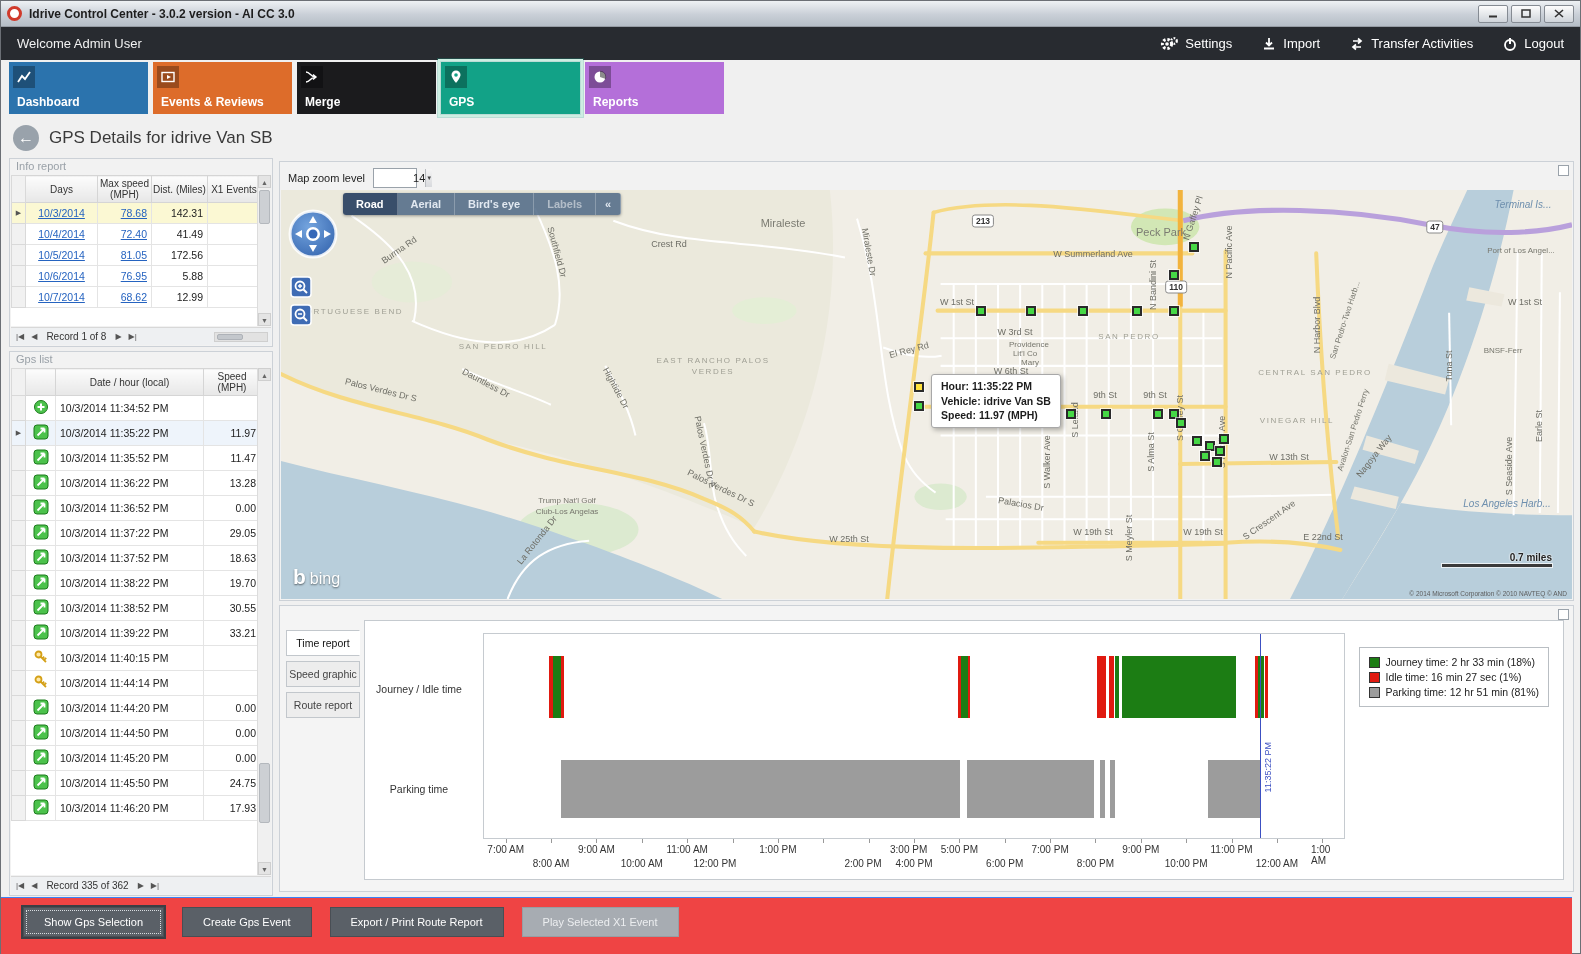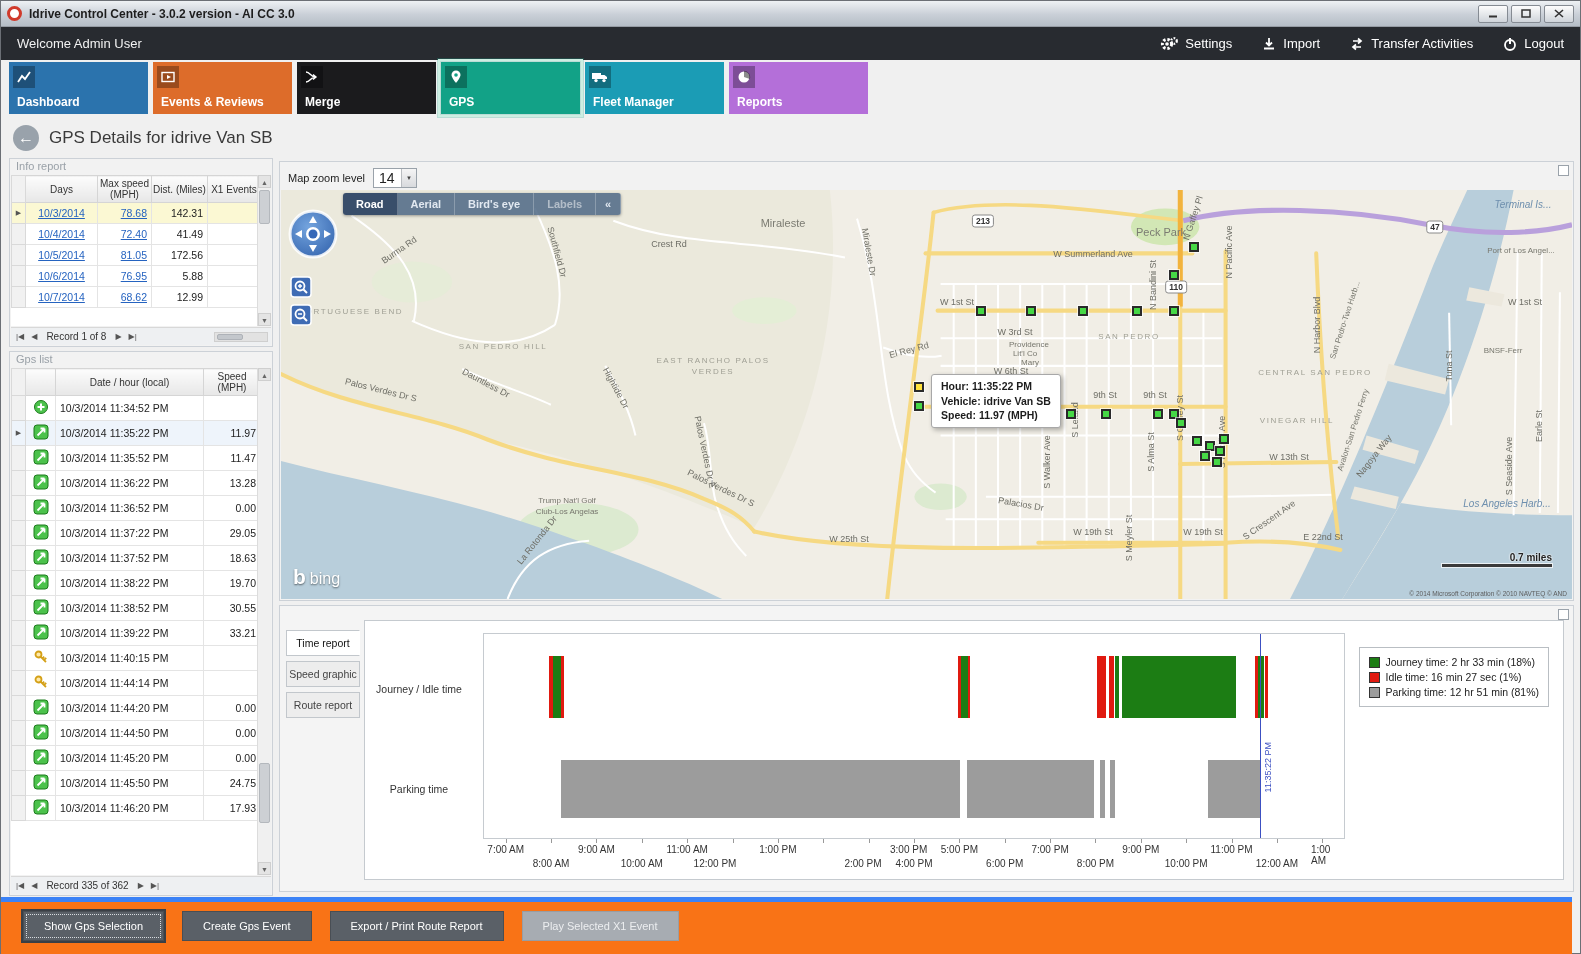--- a/index.html
+++ b/index.html
@@ -67,21 +67,21 @@
 .hthumb{position:absolute;left:2px;top:1px;width:26px;height:6px;background:#c3c7cc;border:1px solid #aeb2b8;border-radius:2px;}
 
 
 #map-panel{left:0;top:3px;width:1295px;height:440px;background:#f2f2f2;}
 #map-options{position:absolute;top:5px;left:8px;right:24px;height:21px;display:flex;align-items:center;font-size:11px;color:#222;}
 #map-checkboxes{display:flex;align-items:center;}
 .cbx{display:flex;align-items:center;margin-right:26px;cursor:pointer;}
 .cbx .box{width:13px;height:13px;border:1px solid #8d9298;background:#fff;margin-right:5px;font-size:11px;line-height:11px;text-align:center;color:#222;font-weight:bold;}
 #zoomlabel{margin-right:8px;}
 #zoomdd{width:44px;height:20px;border:1px solid #9aa2aa;background:#fff;display:flex;align-items:center;cursor:pointer;}
-#zoomdd span{flex:1;padding-left:5px;font-size:14px;}
+#zoomdd span{flex:1;padding-left:5px;font-size:11px;margin-left:34px;}
 .ddarrow{width:15px;height:18px;background:linear-gradient(#f5f5f5,#d8dadd);border-left:1px solid #b9bcc0;font-size:6px;color:#444;display:flex;align-items:center;justify-content:center;}
 
 #map{position:absolute;left:1px;right:1px;top:28px;bottom:1px;overflow:hidden;background:#f1eee6;cursor:grab;}
 #map-svg{position:absolute;inset:0;width:100%;height:100%;}
 #map-overlay{position:absolute;inset:0;}
 .maplabel{position:absolute;white-space:nowrap;color:#6e6e66;pointer-events:none;}
 .maplabel.rd{font-size:9px;}
 .maplabel.pl{font-size:11px;color:#7b7b72;}
 .maplabel.ls{font-size:8px;letter-spacing:1.6px;color:#a0a095;}
 .maplabel.sm{font-size:8px;color:#77776e;}
@@ -123,21 +123,21 @@
 #cursor{position:absolute;top:0;bottom:0;width:1px;background:#3c50c2;}
 #cursor-label{position:absolute;top:108px;color:#3c50c2;font-size:9px;writing-mode:vertical-rl;transform:rotate(180deg);}
 #xaxis{position:absolute;left:118px;top:218px;width:862px;height:40px;}
 .xtick{position:absolute;transform:translateX(-50%);font-size:10px;color:#333;}
 .tickmark{position:absolute;top:0;width:1px;height:4px;background:#999;}
 #legend{position:absolute;right:14px;top:26px;border:1px solid #b9bec3;background:#fff;padding:5px 9px;}
 .lgrow{display:flex;align-items:center;gap:6px;font-size:10.5px;color:#222;margin:3px 0;}
 .lgrow .sw{width:11px;height:11px;border:1px solid #333;flex:none;}
 
 
-#footerbar{position:absolute;left:0;right:8px;top:896px;height:57px;background:#f97316;border-top:5px solid #3b82f6;}
+#footerbar{position:absolute;left:0;right:8px;top:896px;height:57px;background:#ef4444;border-top:1px solid #3b82f6;}
 #footer-buttons{display:flex;gap:18px;padding:9px 0 0 22px;}
 .fbtn{height:30px;padding:0 20px;background:#5a6067;color:#fff;font-size:11px;border:1px solid #494e54;display:flex;align-items:center;cursor:pointer;}
 .fbtn.focused{box-shadow:0 0 0 2px #3a3f45;outline:1px dotted #d8dce0;outline-offset:-4px;}
 .fbtn.disabled{background:#a7acb2;border-color:#989da3;color:#eceef0;cursor:default;}
 </style>
 </head>
 <body>
 
 <div id="app">
 
@@ -233,31 +233,20 @@
         <div class="tile-label">Merge</div>
       </div>
       <div class="tile selected" style="background: rgb(18, 162, 135);">
         <div class="tile-icon">
           <svg width="14" height="14">
             <path d="M7,13 C7,13 2.5,7.5 2.5,5 A4.5,4.5 0 1 1 11.5,5 C11.5,7.5 7,13 7,13 Z" fill="#fff"></path>
             <circle cx="7" cy="5" r="1.8" fill="#12a287"></circle>
           </svg>
         </div>
         <div class="tile-label">GPS</div>
-      </div>
-      <div class="tile" style="background: rgb(27, 156, 181);">
-        <div class="tile-icon">
-          <svg width="16" height="12">
-            <rect x="0" y="2" width="9" height="6" fill="#fff"></rect>
-            <path d="M9,4 h3.5 l2.5,2 v2 h-6 z" fill="#fff"></path>
-            <circle cx="4" cy="9.6" r="1.7" fill="#fff"></circle>
-            <circle cx="12" cy="9.6" r="1.7" fill="#fff"></circle>
-          </svg>
-        </div>
-        <div class="tile-label">Fleet Manager</div>
       </div>
       <div class="tile" style="background: rgb(180, 111, 217);">
         <div class="tile-icon">
           <svg width="14" height="14">
             <circle cx="7" cy="7" r="5.5" fill="#fff"></circle>
             <path d="M7,7 L7,0.8 A6.2,6.2 0 0 1 12.8,9 Z" fill="rgba(0,0,0,.45)"></path>
           </svg>
         </div>
         <div class="tile-label">Reports</div>
       </div>

